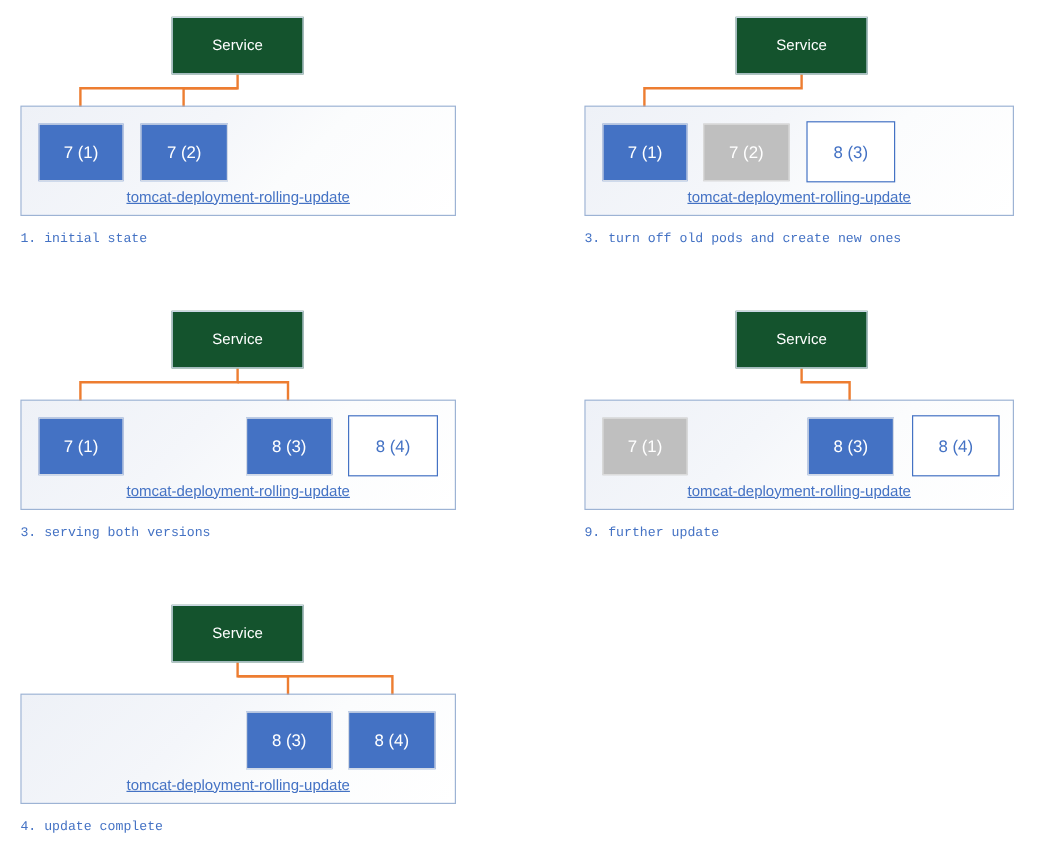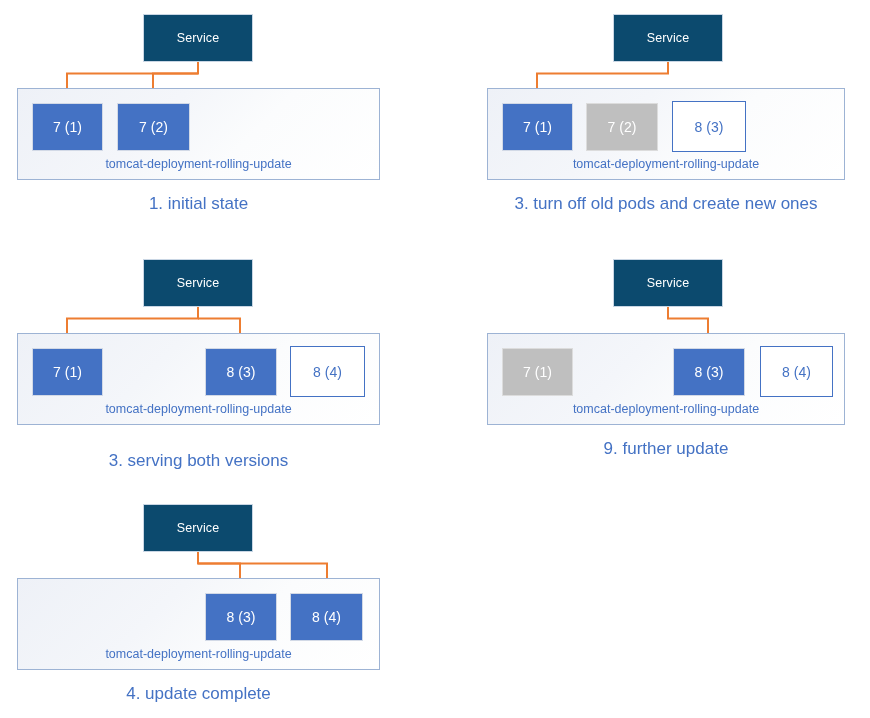--- a/index.html
+++ b/index.html
@@ -21,21 +21,21 @@
     height: 718px;
   }
   .panel {
     position: absolute;
   }
   
   .service-box {
     position: absolute;
     width: 110px;
     height: 48px;
-    background: #0c4a6e;
+    background: #14532d;
     border: 1px solid #c9d6e4;
     box-sizing: border-box;
     display: flex;
     align-items: center;
     justify-content: center;
   }
   .service-label {
     color: #ffffff;
     font-size: 12.5px;
     line-height: 1;
@@ -50,20 +50,21 @@
   }
   .deployment-label {
     position: absolute;
     left: 0;
     right: 0;
     bottom: 9px;
     text-align: center;
     color: #4472C4;
     font-size: 12.5px;
     line-height: 1;
+    text-decoration: underline;
   }
   
   .pod {
     position: absolute;
     box-sizing: border-box;
     display: flex;
     align-items: center;
     justify-content: center;
     font-size: 14px;
     line-height: 1;
@@ -86,25 +87,25 @@
   
   .connector {
     position: absolute;
     left: 0; top: 0;
     overflow: visible;
     pointer-events: none;
   }
   
   .caption {
     position: absolute;
-    text-align: center;
     color: #4472C4;
-    font-size: 17px;
+    font-size: 11px;
     line-height: 1;
     white-space: nowrap;
+    font-family: Liberation Mono, monospace;
   }
 </style>
 </head>
 <body>
 
 <div id="stage">
 
   <div class="panel">
 
     <svg class="connector" width="870" height="718">
@@ -180,21 +181,21 @@
     <div class="pod blue" style="left:32px; top:348px; width:71px; height:48px;">
       <span>7 (1)</span>
     </div>
     <div class="pod blue" style="left:205px; top:348px; width:72px; height:48px;">
       <span>8 (3)</span>
     </div>
     <div class="pod outline" style="left:290px; top:346px; width:75px; height:51px;">
       <span>8 (4)</span>
     </div>
 
-    <div class="caption" style="left:17px; top:452px; width:363px;">3. serving both versions</div>
+    <div class="caption" style="left:17px; top:440px; width:363px;">3. serving both versions</div>
   </div>
 
   <div class="panel">
 
     <svg class="connector" width="870" height="718">
       <path d="M668,307 L668,318.5 L708,318.5 L708,341" stroke="#ED7D31" stroke-width="2" fill="none" marker-end="url(#ah1)"></path>
     </svg>
 
     <div class="service-box" style="left:613px; top:259px;">
       <span class="service-label">Service</span>

